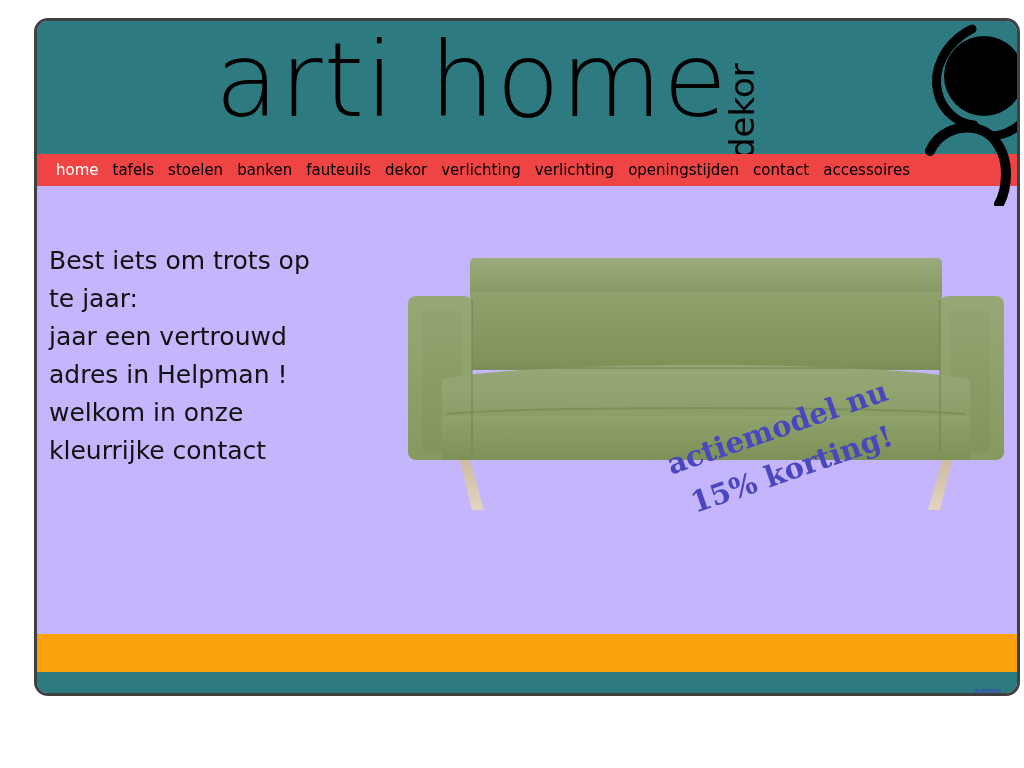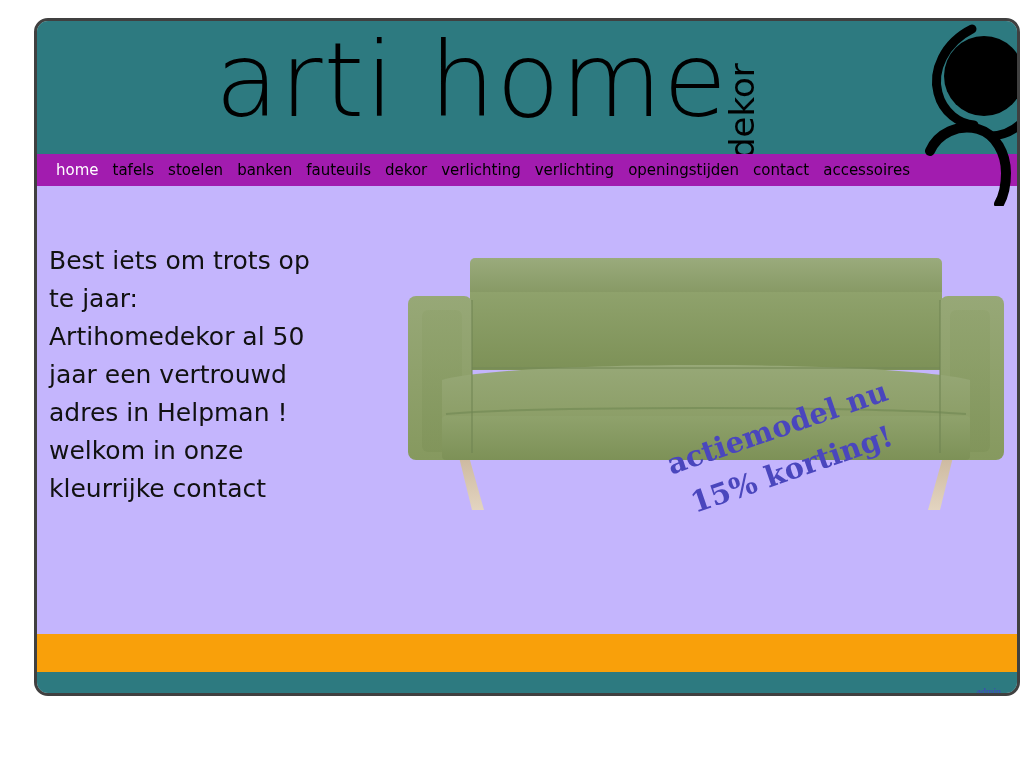--- a/index.html
+++ b/index.html
@@ -76,21 +76,21 @@
     z-index: 6;
   }
 
   
   #nav {
     position: absolute;
     left: 0;
     top: 133px;
     width: 100%;
     height: 32px;
-    background: #a21caf;
+    background: #ef4444;
     z-index: 3;
   }
   #nav ul {
     margin: 0;
     padding: 0 0 0 12px;
     list-style: none;
     display: flex;
     align-items: center;
     height: 32px;
     gap: 0px;
@@ -175,21 +175,21 @@
     left: 0;
     top: 651px;
     width: 100%;
     height: 28px;
     background: #2d7a80;
   }
   #admin-link {
     position: absolute;
     right: 16px;
     bottom: 4px;
-    font-family: Liberation Serif, serif;
+    font-family: Liberation Sans, sans-serif;
     font-size: 9px;
     font-weight: bold;
     color: #3b4fb0;
     text-decoration: none;
     cursor: pointer;
     letter-spacing: 0px;
     margin-left: 39px;
   }
 </style>
 </head>
@@ -223,21 +223,20 @@
       <li>contact</li>
       <li>accessoires</li>
     </ul>
   </nav>
 
   <div id="content">
 
     <div id="intro-text">
       <p>Best iets om trots op</p>
       <p>te jaar:</p>
-      <p>Artihomedekor al 50</p>
       <p>jaar een vertrouwd</p>
       <p>adres in Helpman !</p>
       <p class="gap">welkom in onze</p>
       <p>kleurrijke contact</p>
     </div>
 
     <div id="product">
       <svg id="sofa-svg" viewBox="0 0 620 270">
         <defs>
           <linearGradient id="fabA" x1="0" y1="0" x2="0" y2="1">

